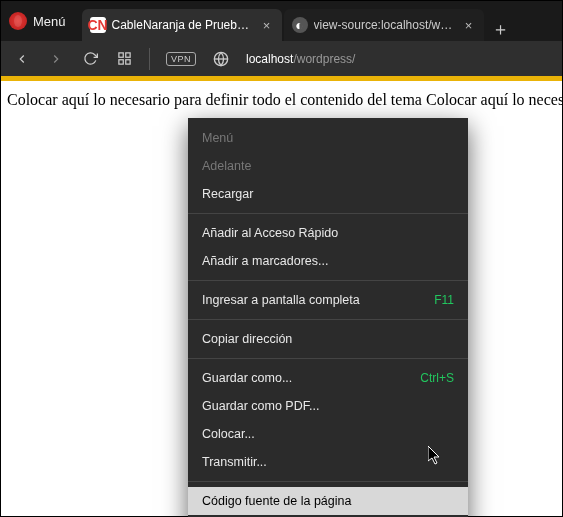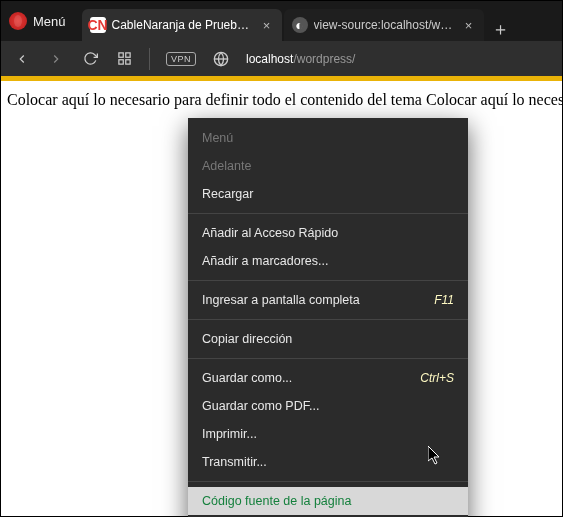--- a/index.html
+++ b/index.html
@@ -108,23 +108,23 @@
     font-size: 12.5px;
   }
   .cm-item {
     display: flex;
     justify-content: space-between;
     align-items: center;
     padding: 7px 14px;
     cursor: default;
   }
   .cm-item.disabled { color: #777; }
-  .cm-item.highlight { background: #d8d8d8; color: #15803d; }
+  .cm-item.highlight { background: #d8d8d8; color: #000000; }
   .cm-divider { height:1px; background:#444; margin:5px 0; }
-  .cm-shortcut { color:#fef9c3; font-size:12px;font-style:italic; }
+  .cm-shortcut { color:#22c55e; font-size:12px; }
   .cursor-arrow {
     position: absolute;
     left: 428px; top: 446px;
     width: 0; height: 0;
     pointer-events: none;
   }
 </style>
 </head>
 <body>
 
@@ -219,21 +219,21 @@
     </div>
   <div class="cm-divider"></div>
   <div class="cm-item">
       <span>Guardar como...</span>
       <span class="cm-shortcut">Ctrl+S</span>
     </div>
   <div class="cm-item">
       <span>Guardar como PDF...</span>
     </div>
   <div class="cm-item">
-      <span>Imprimir...</span>
+      <span>Colocar...</span>
     </div>
   <div class="cm-item">
       <span>Transmitir...</span>
     </div>
   <div class="cm-divider"></div>
   <div class="cm-item highlight">
       <span>Código fuente de la página</span>
     </div>
   <div class="cm-item"></div>
 </div>

